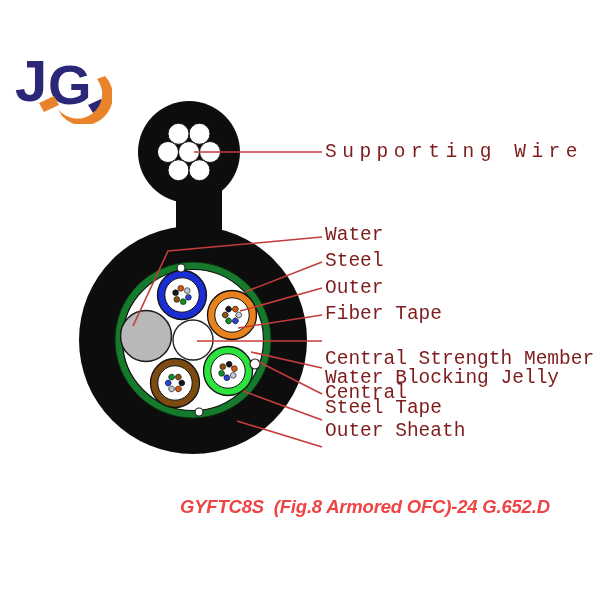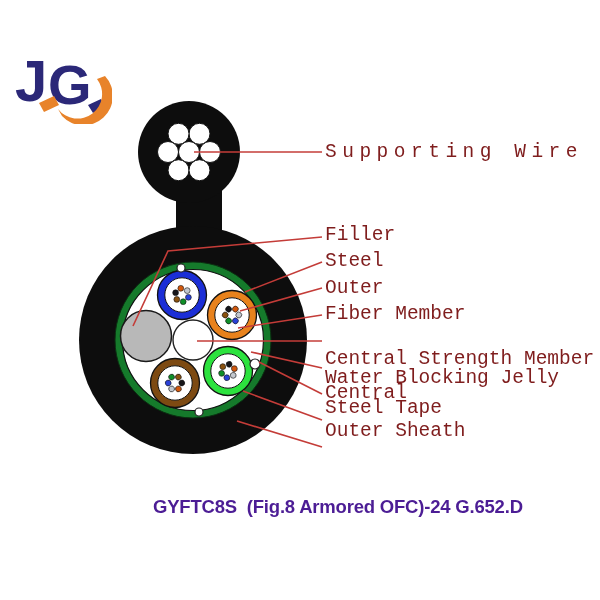--- a/index.html
+++ b/index.html
@@ -3,22 +3,22 @@
 <meta charset="utf-8">
 <style>
   html,body{margin:0;padding:0;background:#ffffff;}
   .canvas{position:relative;width:600px;height:600px;background:#ffffff;overflow:hidden;
           font-family:"Liberation Sans",sans-serif;}
   .logo-svg{position:absolute;left:12px;top:46px;}
   .diagram-svg{position:absolute;left:0;top:0;}
   .lbl{position:absolute;left:325px;font-family:"Liberation Mono",monospace;
        font-size:19.5px;line-height:24px;color:#7f1d1d;white-space:pre;}
   .lbl-sw{letter-spacing:5.5px;}
-  .caption{position:absolute;left:153px;top:496px;font-family:"Liberation Sans",sans-serif;
-           font-weight:bold;font-size:18.5px;color:#4c1d95;white-space:pre;letter-spacing:-0.2px;}
+  .caption{position:absolute;left:180px;top:496px;font-family:"Liberation Sans",sans-serif;
+           font-weight:bold;font-size:18.5px;color:#ef4444;white-space:pre;letter-spacing:-0.2px;font-style:italic;}
 </style>
 </head>
 <body>
 
 <div class="canvas">
 
   <svg class="logo-svg" width="100" height="78" viewBox="0 0 100 78">
     <g fill="#2b2878">
       <text x="3" y="55" font-size="58" font-weight="bold" font-family="Liberation Sans, sans-serif">J</text>
       <text x="36" y="58" font-size="56" font-weight="bold" font-family="Liberation Sans, sans-serif">G</text>
@@ -122,24 +122,24 @@
       <line x1="322" y1="341" x2="197" y2="341"></line>
       <line x1="322" y1="368" x2="251" y2="352"></line>
       <line x1="322" y1="394" x2="259" y2="362"></line>
       <line x1="322" y1="420" x2="243" y2="391"></line>
       <line x1="322" y1="447" x2="237" y2="421"></line>
     </g>
   </svg>
 
   <div>
     <div class="lbl lbl-sw" style="top:140px">Supporting Wire</div>
-    <div class="lbl" style="top:223px">Filler</div>
+    <div class="lbl" style="top:223px">Water</div>
     <div class="lbl" style="top:249px">Steel</div>
     <div class="lbl" style="top:276px">Outer</div>
-    <div class="lbl" style="top:302px">Fiber Member</div>
+    <div class="lbl" style="top:302px">Fiber Tape</div>
     <div class="lbl" style="top:347px">Central Strength Member</div>
     <div class="lbl" style="top:366px">Water Blocking Jelly</div>
     <div class="lbl" style="top:381px">Central</div>
     <div class="lbl" style="top:396px">Steel Tape</div>
     <div class="lbl" style="top:419px">Outer Sheath</div>
   </div>
 
   <div class="caption">GYFTC8S  (Fig.8 Armored OFC)-24 G.652.D</div>
 
 </div>

